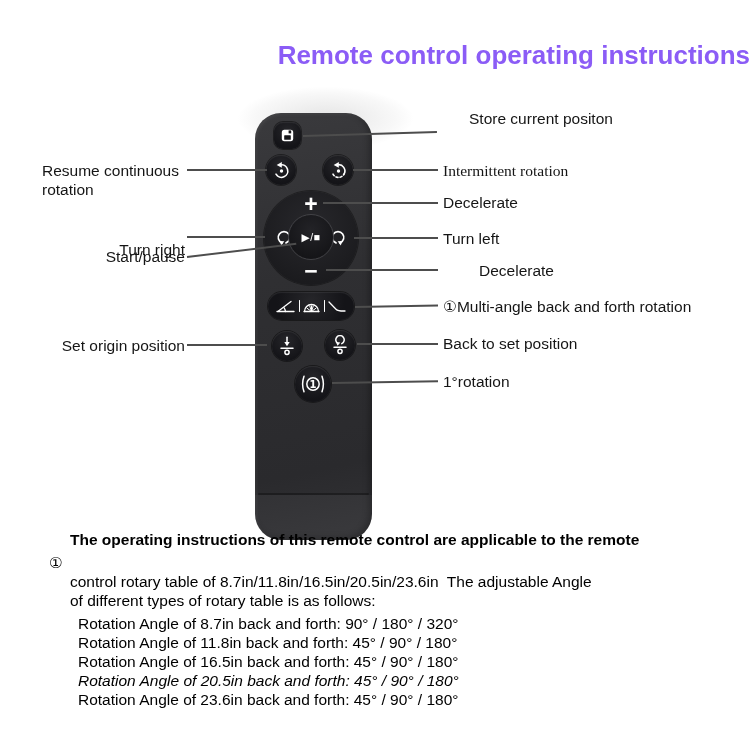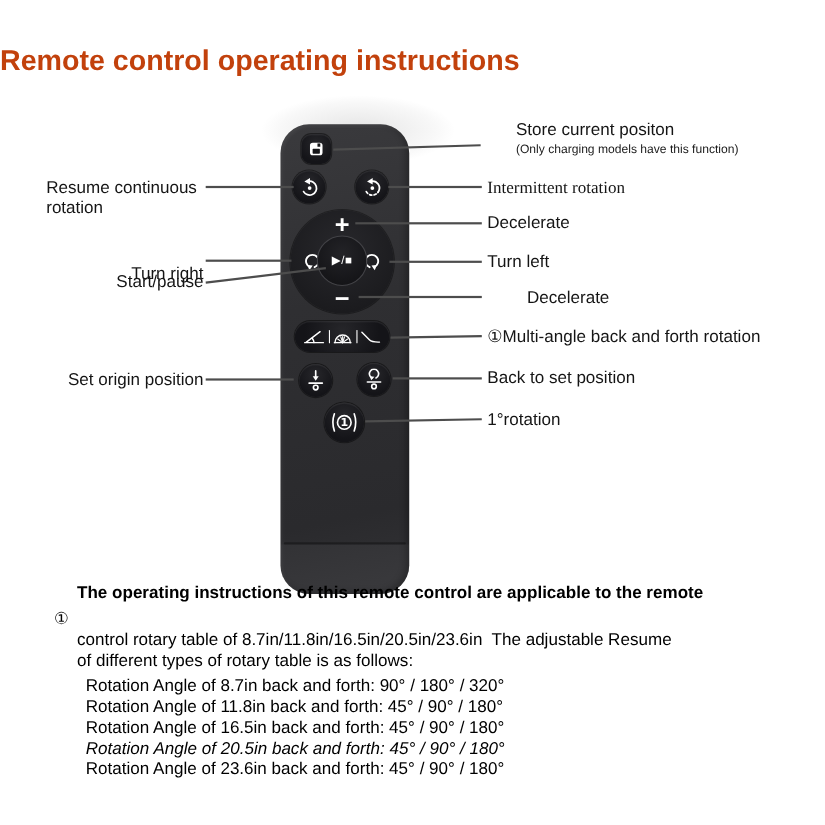--- a/index.html
+++ b/index.html
@@ -3,22 +3,22 @@
 <meta charset="utf-8">
 <style>
   html,body{margin:0;padding:0;background:#fff;}
   #canvas{
     position:relative;width:750px;height:750px;background:#ffffff;
     font-family:"Liberation Sans","DejaVu Sans",sans-serif;color:#111;
     overflow:hidden;
   }
   
   #title{
-    position:absolute;top:40px;left:0;width:750px;text-align:left;
-    font-size:26px;font-weight:bold;letter-spacing:0px;color:#c2410c;
+    position:absolute;top:40px;left:0;width:750px;text-align:right;
+    font-size:26px;font-weight:bold;letter-spacing:0px;color:#8b5cf6;
   }
   
   #glow{
     position:absolute;left:208px;top:76px;width:235px;height:85px;border-radius:50%;
     background:radial-gradient(closest-side,rgba(90,90,90,0.16),rgba(120,120,120,0.05) 60%,transparent 75%);
     z-index:1;
   }
   
   #remote{
     position:absolute;left:255px;top:113px;width:117px;height:427px;border-radius:26px;
@@ -220,33 +220,32 @@
   <div class="line" id="ln-backtoset"></div>
   <div class="line" id="ln-onedeg"></div>
 
   <div class="lbl" id="lbl-resume">Resume continuous rotation</div>
   <div class="lbl" id="lbl-turnright">Turn right</div>
   <div class="lbl" id="lbl-startpause">Start/pause</div>
   <div class="lbl" id="lbl-setorigin">Set origin position</div>
 
   <div class="lbl" id="lbl-store">
     <div>Store current positon</div>
-    <div class="note">(Only charging models have this function)</div>
   </div>
   <div class="lbl" id="lbl-intermittent">Intermittent rotation</div>
   <div class="lbl" id="lbl-accelerate">Decelerate</div>
   <div class="lbl" id="lbl-turnleft">Turn left</div>
   <div class="lbl" id="lbl-decelerate">Decelerate</div>
   <div class="lbl" id="lbl-multiangle">①Multi-angle back and forth rotation</div>
   <div class="lbl" id="lbl-backtoset">Back to set position</div>
   <div class="lbl" id="lbl-onedeg">1°rotation</div>
 
   <div class="fn" id="fn-marker">①</div>
   <div class="fn" id="fn-p0">The operating instructions of this remote control are applicable to the remote</div>
-  <div class="fn" id="fn-p1">control rotary table of 8.7in/11.8in/16.5in/20.5in/23.6in  The adjustable Resume</div>
+  <div class="fn" id="fn-p1">control rotary table of 8.7in/11.8in/16.5in/20.5in/23.6in  The adjustable Angle</div>
   <div class="fn" id="fn-p2">of different types of rotary table is as follows:</div>
   <div class="fn" id="fn-a0">Rotation Angle of 8.7in back and forth: 90° / 180° / 320°</div>
   <div class="fn" id="fn-a1">Rotation Angle of 11.8in back and forth: 45° / 90° / 180°</div>
   <div class="fn" id="fn-a2">Rotation Angle of 16.5in back and forth: 45° / 90° / 180°</div>
   <div class="fn" id="fn-a3">Rotation Angle of 20.5in back and forth: 45° / 90° / 180°</div>
   <div class="fn" id="fn-a4">Rotation Angle of 23.6in back and forth: 45° / 90° / 180°</div>
 
 </div>
 
 </body></html>

